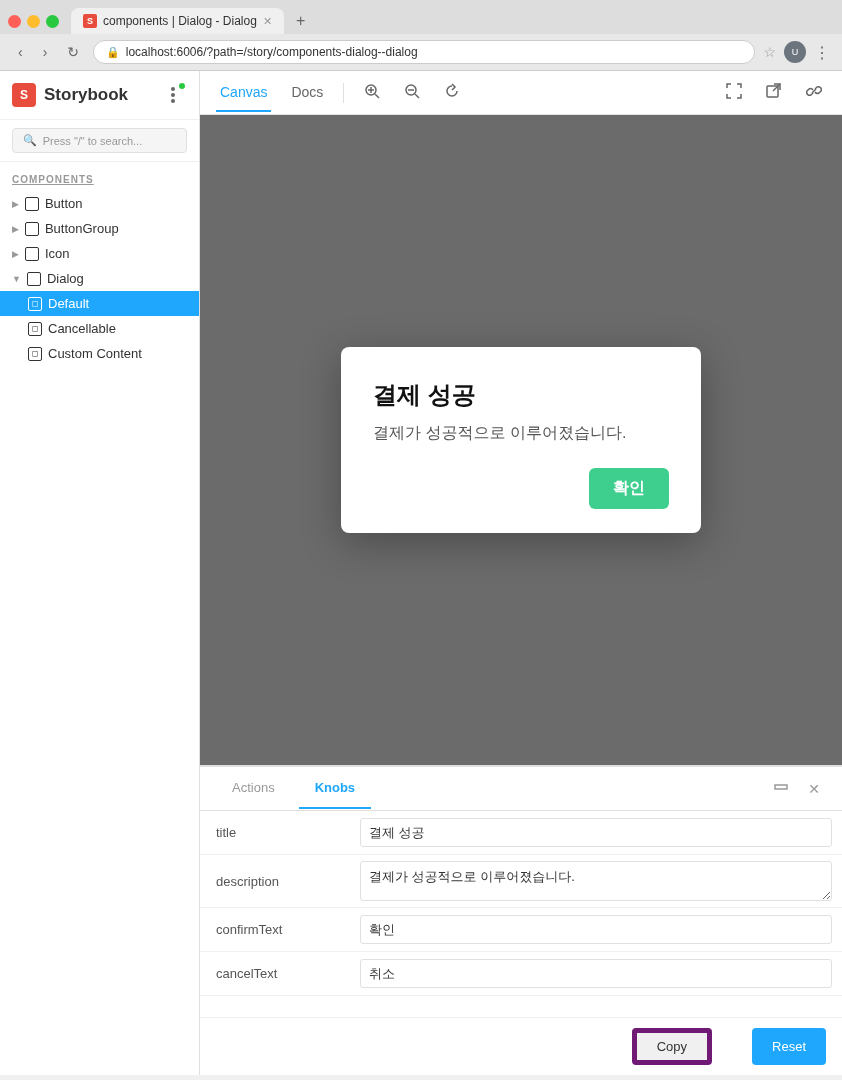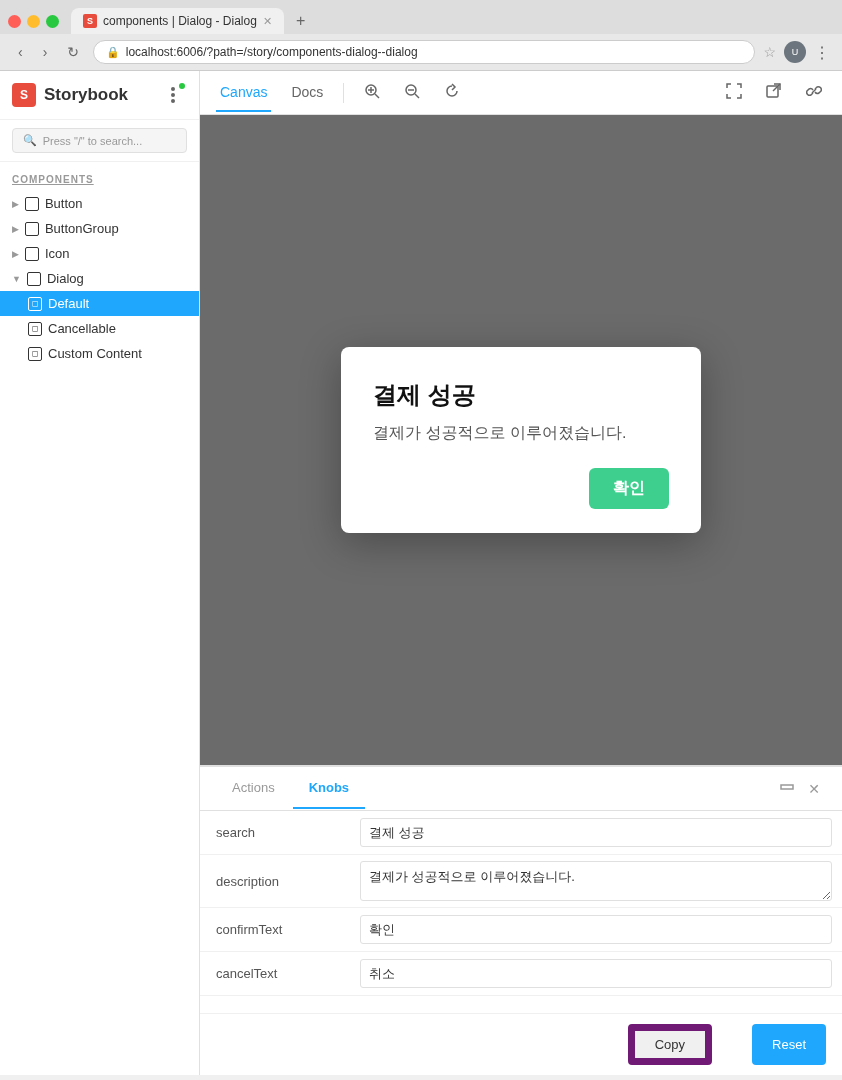--- a/index.html
+++ b/index.html
@@ -69,39 +69,39 @@
 
     
     .dialog-box { background: white; border-radius: 8px; padding: 32px 32px 24px; width: 360px; box-shadow: 0 10px 40px rgba(0,0,0,0.3); }
     .dialog-title { font-size: 24px; font-weight: 700; color: #111; margin-bottom: 12px; }
     .dialog-desc { font-size: 16px; color: #555; margin-bottom: 24px; }
     .dialog-actions { display: flex; justify-content: flex-end; }
     .confirm-btn { background: #3ecf8e; color: white; border: none; border-radius: 6px; padding: 10px 24px; font-size: 16px; font-weight: 600; cursor: pointer; }
 
     
     .bottom-panel { height: 310px; background: white; border-top: 2px solid #e0e0e0; display: flex; flex-direction: column; flex-shrink: 0; }
-    .panel-tabs { display: flex; align-items: center; padding: 0 16px; border-bottom: 1px solid #e0e0e0; height: 44px; gap: 2px; }
+    .panel-tabs { display: flex; align-items: center; padding: 0 16px; border-bottom: 1px solid #e0e0e0; height: 44px; gap: 8px; }
     .panel-tab { padding: 12px 16px; font-size: 13px; color: #999; cursor: pointer; border-bottom: 2px solid transparent; background: none; border-left: none; border-right: none; border-top: none; }
     .panel-tab.active { color: #1ea7fd; border-bottom-color: #1ea7fd; font-weight: 600; text-align: center; }
     .panel-tab-spacer { flex: 1; }
     .panel-icon-btn { background: none; border: none; cursor: pointer; font-size: 14px; color: #999; padding: 4px 6px; }
 
     
     .knobs-content { flex: 1; overflow-y: auto; padding: 0; }
     .knob-row { display: flex; align-items: stretch; border-bottom: 1px solid #f0f0f0; min-height: 44px; }
     .knob-label { width: 150px; padding: 10px 16px; font-size: 13px; color: #555; background: white; display: flex; align-items: center; flex-shrink: 0; }
     .knob-value { flex: 1; padding: 6px 10px; display: flex; align-items: center; }
     .knob-input { width: 100%; border: 1px solid #e0e0e0; border-radius: 3px; padding: 6px 8px; font-size: 13px; color: #333; outline: none; resize: none; font-family: inherit; }
     .knob-input.textarea { height: 40px; resize: vertical; }
     .checkbox-input { width: 15px; height: 15px; cursor: pointer; accent-color: #1ea7fd; }
 
     
     .bottom-actions { display: flex; justify-content: flex-end; padding: 10px 16px; gap: 8px; border-top: 1px solid #f0f0f0; }
     .action-btn { padding: 6px 20px; border-radius: 4px; font-size: 13px; cursor: pointer; font-weight: 500; }
-    .copy-btn { background: #f0f0f0; border: 7px solid #701a75; color: #333; }
+    .copy-btn { background: #f0f0f0; border: 5px solid #701a75; color: #333; }
     .reset-btn { background: #1ea7fd; border: none; color: white; margin-left: 32px; }
   </style>
 </head>
 <body>
 
 <div class="browser-chrome">
   <div class="tab-bar">
     <div class="traffic-lights">
       <div class="tl tl-red"></div>
       <div class="tl tl-yellow"></div>
@@ -261,21 +261,21 @@
             <rect x="1" y="5" width="12" height="4"></rect>
           </svg>
         </button>
         <button class="panel-icon-btn">✕</button>
       </div>
 
       <div class="knobs-content">
 
         <div class="knob-row">
           <div class="knob-label">
-            <span>search</span>
+            <span>title</span>
           </div>
           <div class="knob-value">
             <input class="knob-input" type="text" value="결제 성공" style="">
           </div>
         </div>
 
         <div class="knob-row">
           <div class="knob-label">
             <span>description</span>
           </div>

